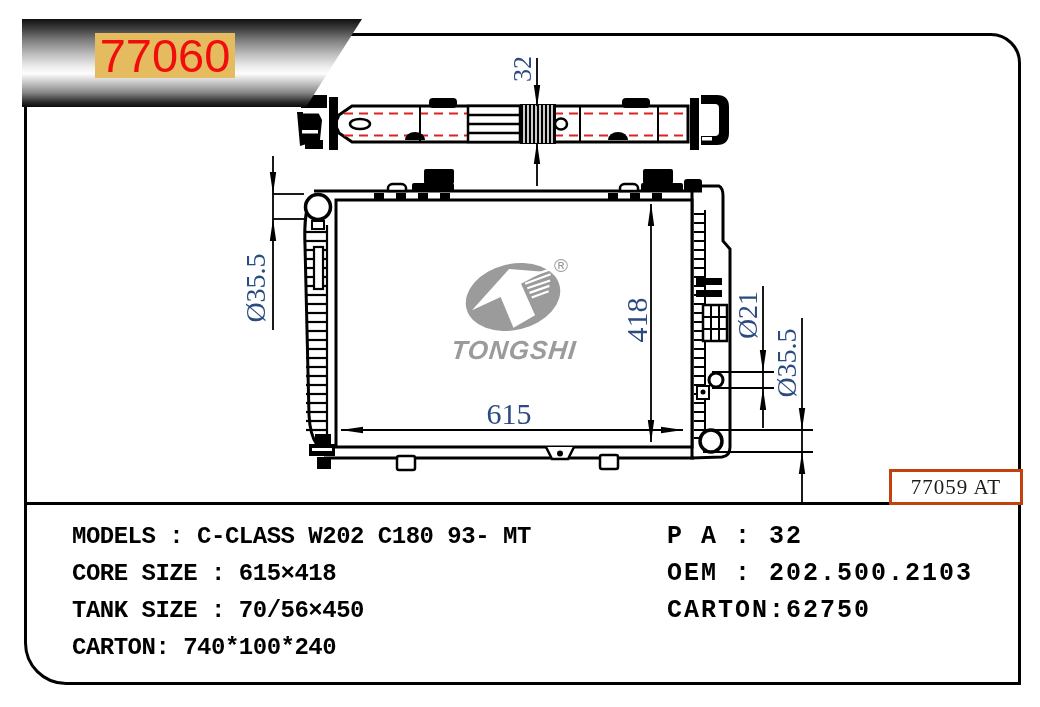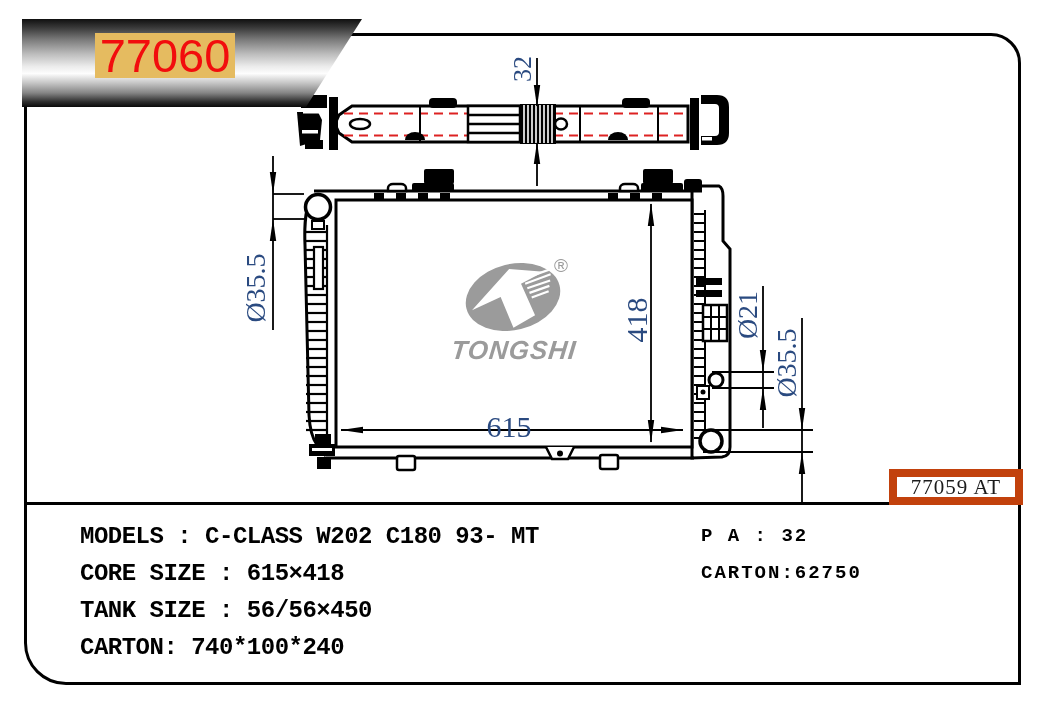--- a/index.html
+++ b/index.html
@@ -4,43 +4,43 @@
 <style>
   html,body{margin:0;padding:0;background:#fff;}
   #canvas{position:relative;width:1040px;height:707px;background:#fff;overflow:hidden;
           font-family:"Liberation Sans",sans-serif;}
   
   #frame{position:absolute;left:24px;top:33px;width:997px;height:652px;box-sizing:border-box;
          border:3px solid #000;border-radius:0 30px 0 42px;}
   #divider{position:absolute;left:24px;top:502px;width:997px;height:0;border-top:3px solid #000;}
   
   #refbox{position:absolute;left:889px;top:469px;width:134px;height:36px;box-sizing:border-box;
-          border:8px solid #c2410c;background:#fff;display:flex;align-items:center;justify-content:center;
+          border:3px solid #c2410c;background:#fff;display:flex;align-items:center;justify-content:center;
           font-family:"Liberation Serif",serif;font-size:21px;letter-spacing:1px;color:#1b1b1b;}
   
   #badge{position:absolute;left:22px;top:19px;width:340px;height:88px;
          clip-path:polygon(0 0,100% 0,284px 100%,0 100%);
          background:linear-gradient(180deg,#101010 0%,#3a3a3a 10%,#7d7d7d 24%,#bdbdbd 40%,
                     #ececec 54%,#fdfdfd 62%,#c9c9c9 72%,#858585 84%,#2e2e2e 94%,#0a0a0a 100%);}
   #badge-gold{position:absolute;left:73px;top:14px;width:140px;height:45px;background:var(--badge-gold,#e5bb60);
               display:flex;align-items:center;justify-content:center;}
   #badge-gold span{color:var(--accent-red,#f20d0d);font-size:47px;line-height:45px;font-weight:400;}
   
   .dim{position:absolute;font-family:"Liberation Serif",serif;color:var(--dimension-text,#2a4a80);
        white-space:nowrap;transform:translate(-50%,-50%) rotate(-90deg);}
-  .dim.h{transform:translate(-50%,-50%);margin-top:13px;}
+  .dim.h{transform:translate(-50%,-50%);}
   
   #brand{position:absolute;left:514px;top:350px;transform:translate(-50%,-50%) skewX(-6deg);
          font-weight:bold;font-style:italic;font-size:26px;letter-spacing:1px;
          color:var(--logo-gray,#9b9b9b);}
   #regmark{position:absolute;left:554px;top:255px;font-size:19px;color:var(--logo-gray,#9b9b9b);}
   
-  .speccol{position:absolute;font-family:"Liberation Mono",monospace;font-weight:700;color:#000;margin-left:8px;}
+  .speccol{position:absolute;font-family:"Liberation Mono",monospace;font-weight:700;color:#000;}
   #spec-left{left:72px;top:518px;font-size:24px;line-height:37px;letter-spacing:-0.5px;}
-  #spec-right{left:693px;top:518px;font-size:19px;line-height:37px;letter-spacing:2px;}
+  #spec-right{left:667px;top:518px;font-size:25px;line-height:37px;letter-spacing:2px;}
   svg{position:absolute;left:0;top:0;}
 </style>
 </head>
 <body>
 
 <div id="canvas">
 
   <div id="frame"></div>
 
   <svg width="1040" height="707" viewBox="0 0 1040 707">
@@ -292,21 +292,22 @@
 
   <div id="badge">
     <div id="badge-gold">
       <span>77060</span>
     </div>
   </div>
 
   <div id="spec-left" class="speccol">
     <div>MODELS : C-CLASS W202 C180 93- MT</div>
     <div>CORE SIZE : 615×418</div>
-    <div>TANK SIZE : 56/56×450</div>
+    <div>TANK SIZE : 70/56×450</div>
     <div>CARTON: 740*100*240</div>
   </div>
   <div id="spec-right" class="speccol">
     <div>P A : 32</div>
+    <div>OEM : 202.500.2103</div>
     <div>CARTON:62750</div>
   </div>
 
 </div>
 
 </body></html>

